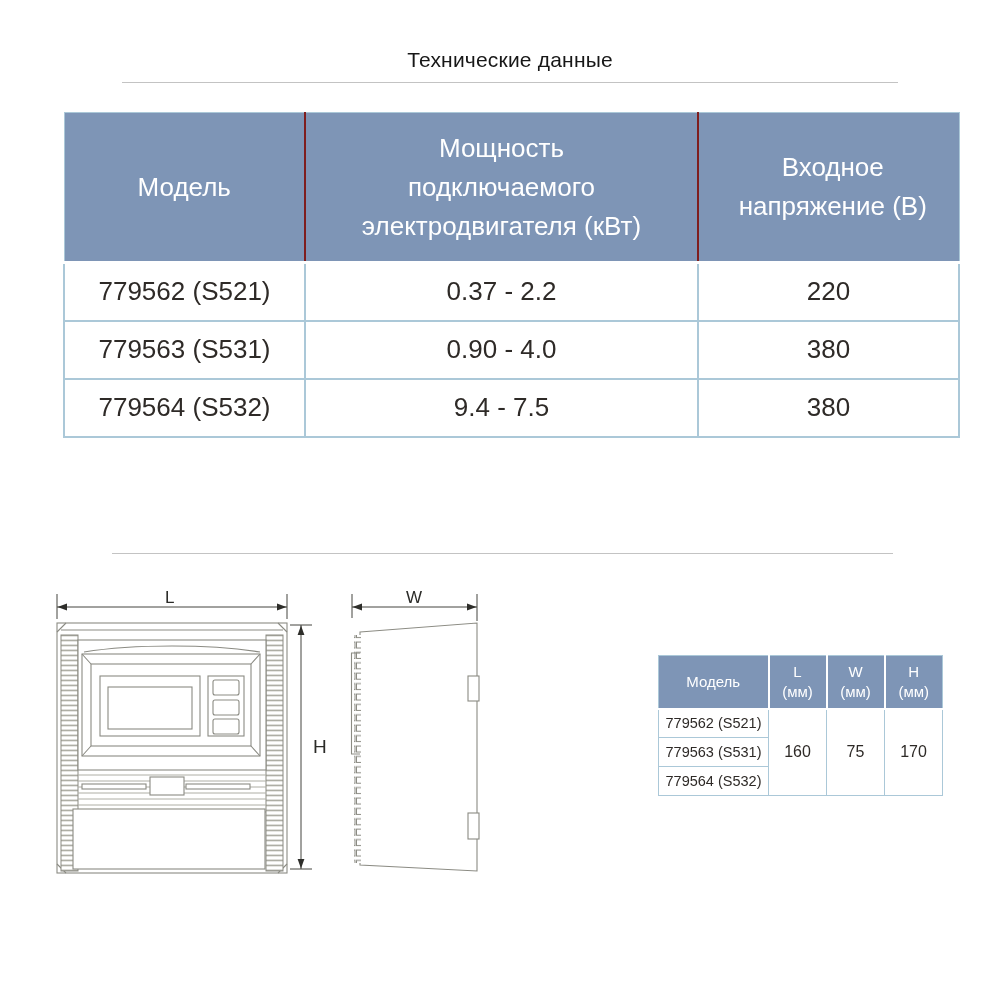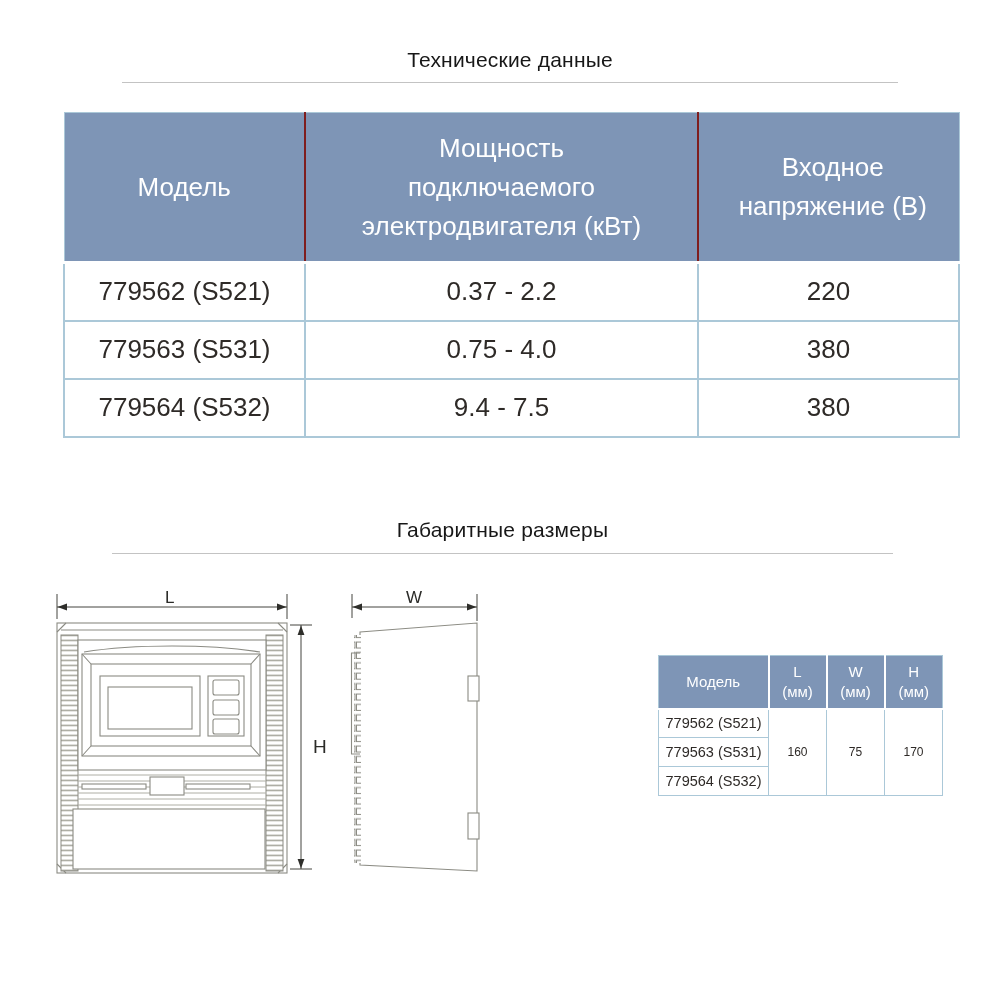--- a/index.html
+++ b/index.html
@@ -30,21 +30,21 @@
   
   .dims-table { position:absolute; left:658px; top:655px; width:284px; table-layout:fixed;
     border:1px solid #abc8d8; }
   .dims-table col.d1 { width:110px; } .dims-table col.d2,.dims-table col.d3,.dims-table col.d4 { width:58px; }
   .dims-table th { background:#7e95b6; color:#fff; font-weight:normal; font-size:15px; line-height:1.3;
     white-space:pre-line; height:53px; text-align:center; vertical-align:middle;
     border-right:2px solid #ffffff; border-bottom:2px solid #ffffff; }
   .dims-table th:last-child { border-right:none; }
   .dims-table td { font-size:14.5px; color:#2e2a27; text-align:center; vertical-align:middle;
     height:29px; border:1px solid #abc8d8; }
-  .dims-table td.dim-value { font-size:12px; }
+  .dims-table td.dim-value { font-size:16px; }
 
   
   .front-view { position:absolute; left:38px; top:588px; width:292px; height:302px; }
   .side-view  { position:absolute; left:335px; top:588px; width:155px; height:302px; }
   svg .outline { stroke:#8b8b83; fill:none; stroke-width:1.1; }
   svg .fillwhite { stroke:#8b8b83; fill:#ffffff; stroke-width:1.1; }
   svg .rib-line { stroke:#aeaea5; stroke-width:1; }
   svg .dim { stroke:#45453f; stroke-width:1; fill:none; }
   svg .dim-arrow { fill:#2e2e2a; stroke:none; }
   svg text { font-family:"Liberation Sans","DejaVu Sans",sans-serif; fill:#2b2b28; }
@@ -76,32 +76,31 @@
       </tr>
     </thead>
     <tbody>
       <tr>
         <td>779562 (S521)</td>
         <td>0.37 - 2.2</td>
         <td>220</td>
       </tr>
       <tr>
         <td>779563 (S531)</td>
-        <td>0.75 - 4.0</td>
+        <td>0.90 - 4.0</td>
         <td>380</td>
       </tr>
       <tr>
         <td>779564 (S532)</td>
         <td>9.4 - 7.5</td>
         <td>380</td>
       </tr>
     </tbody>
   </table>
 
-  <div class="heading heading-dims">Габаритные размеры</div>
   <div class="rule rule-dims"></div>
 
   <svg class="front-view" viewBox="0 0 292 302">
     <defs>
       <pattern id="ribs" width="6" height="5" patternUnits="userSpaceOnUse">
         <rect width="6" height="5" fill="#ffffff"></rect>
         <rect x="0" y="1.6" width="6" height="1.7" fill="#aeaea5"></rect>
       </pattern>
     </defs>
 

